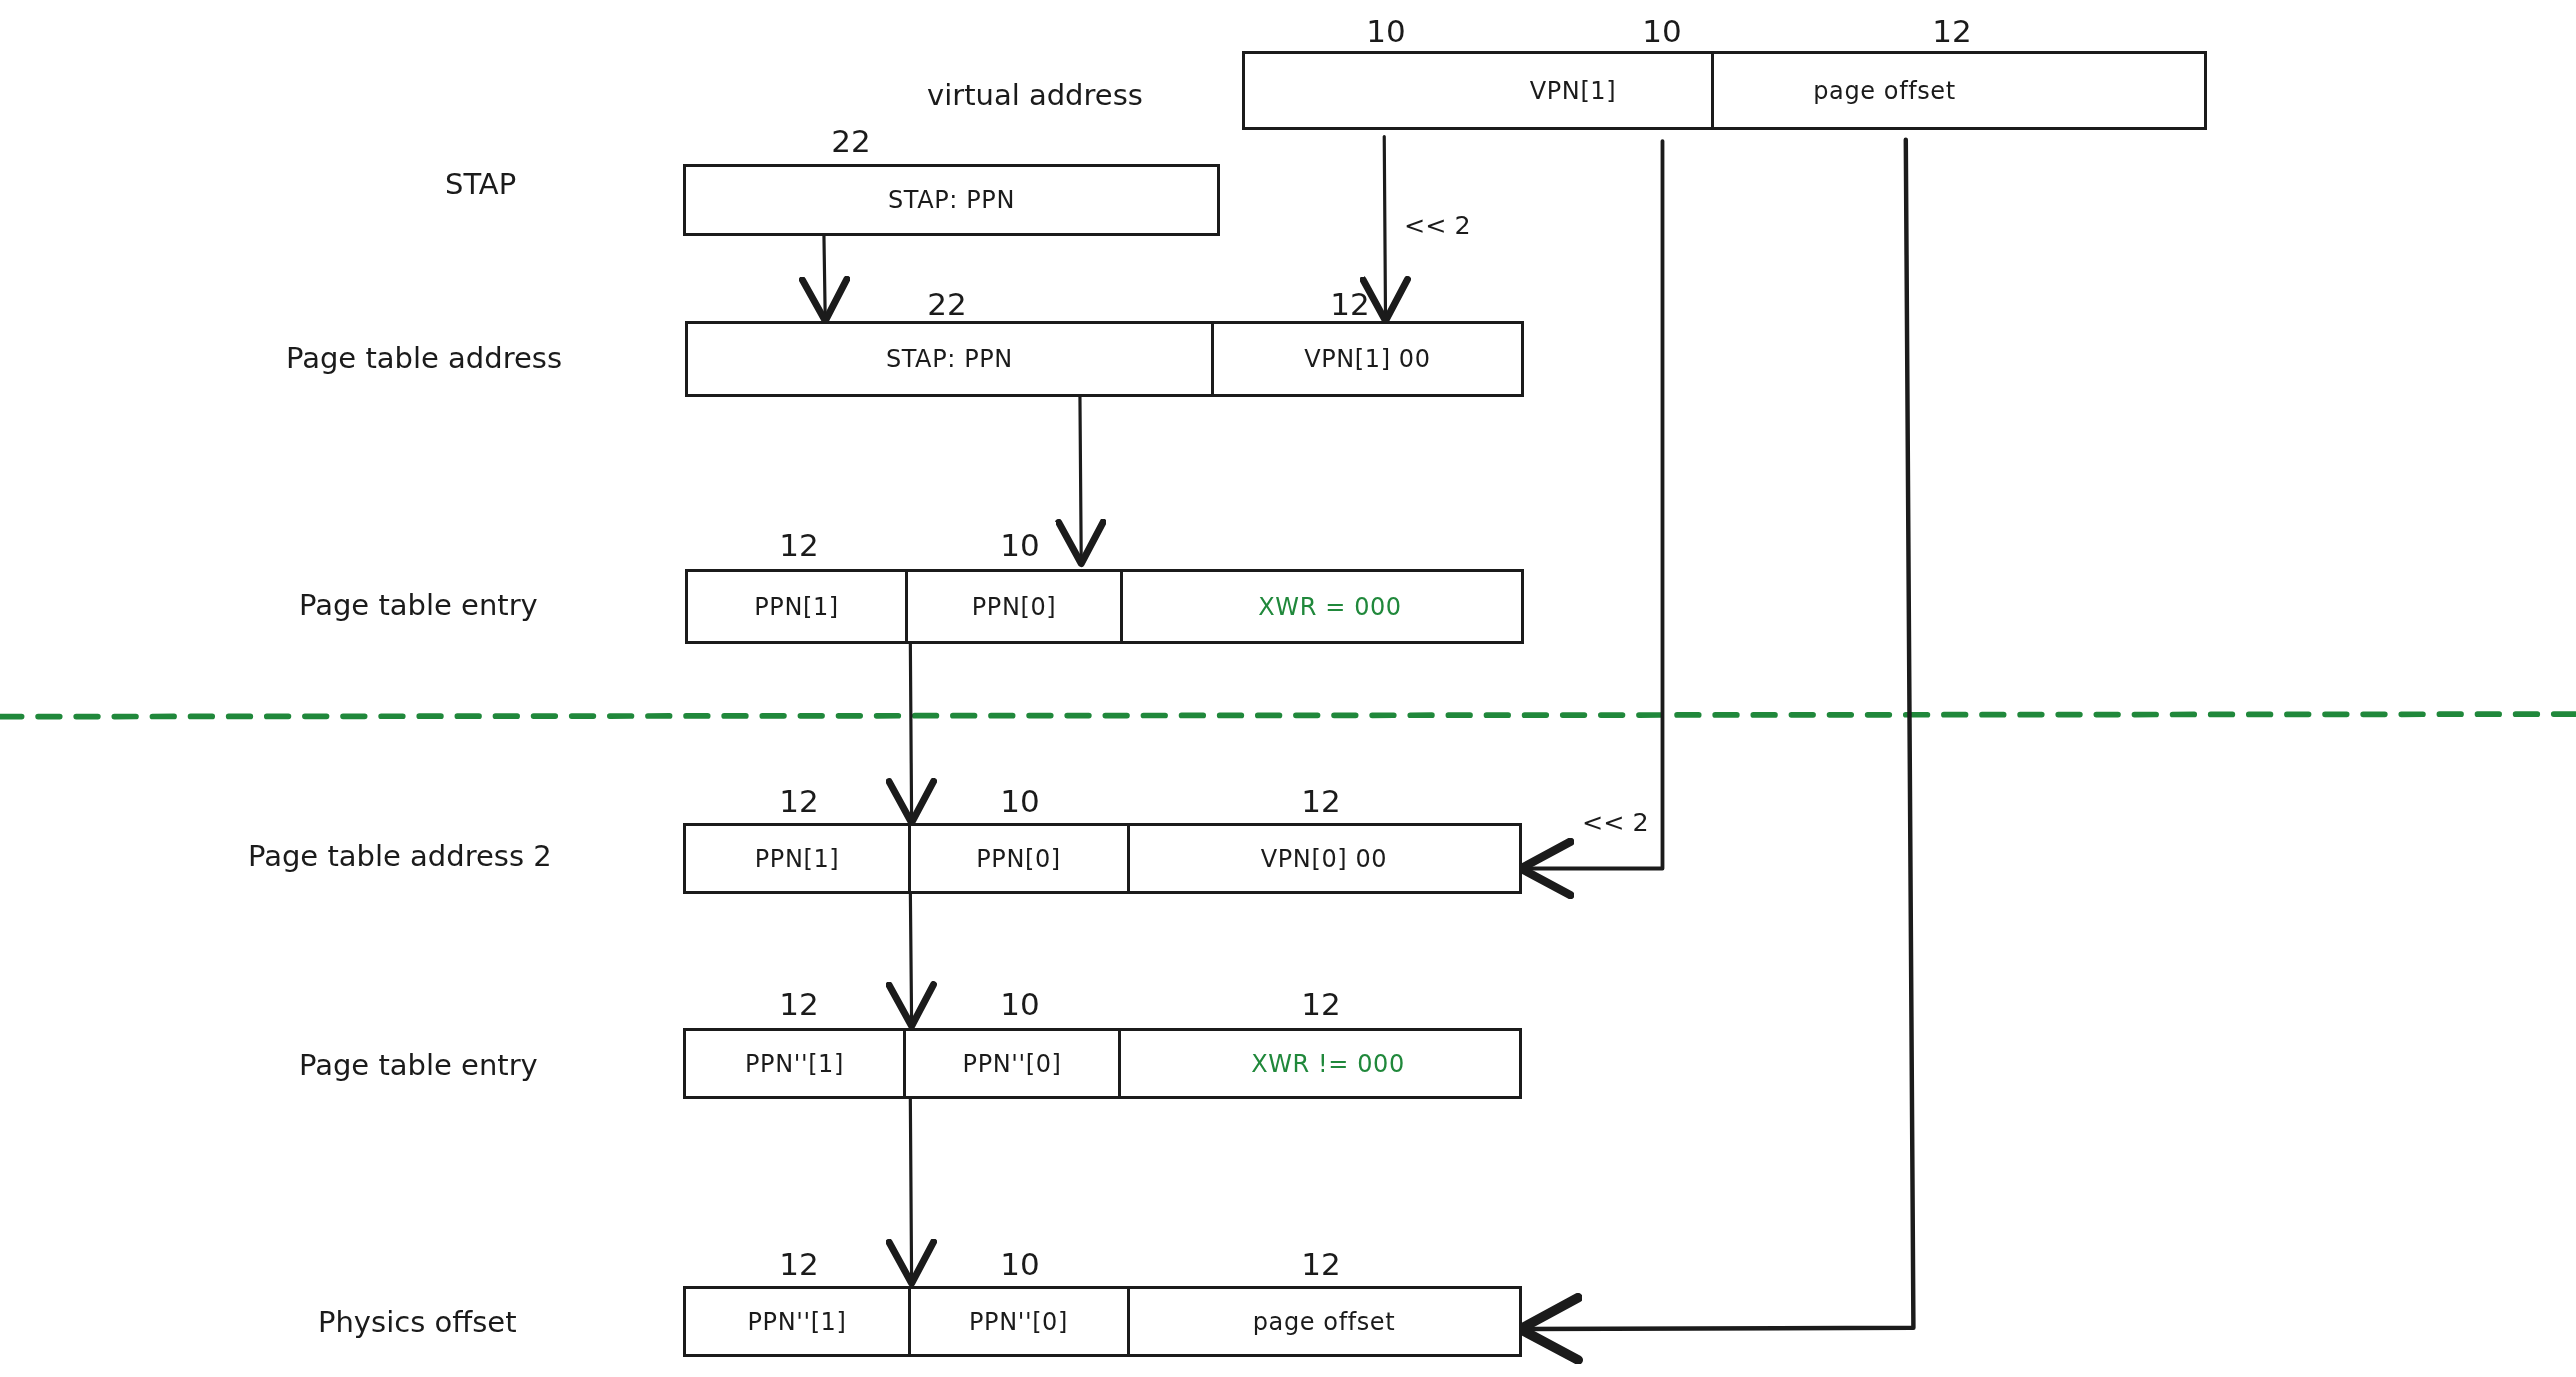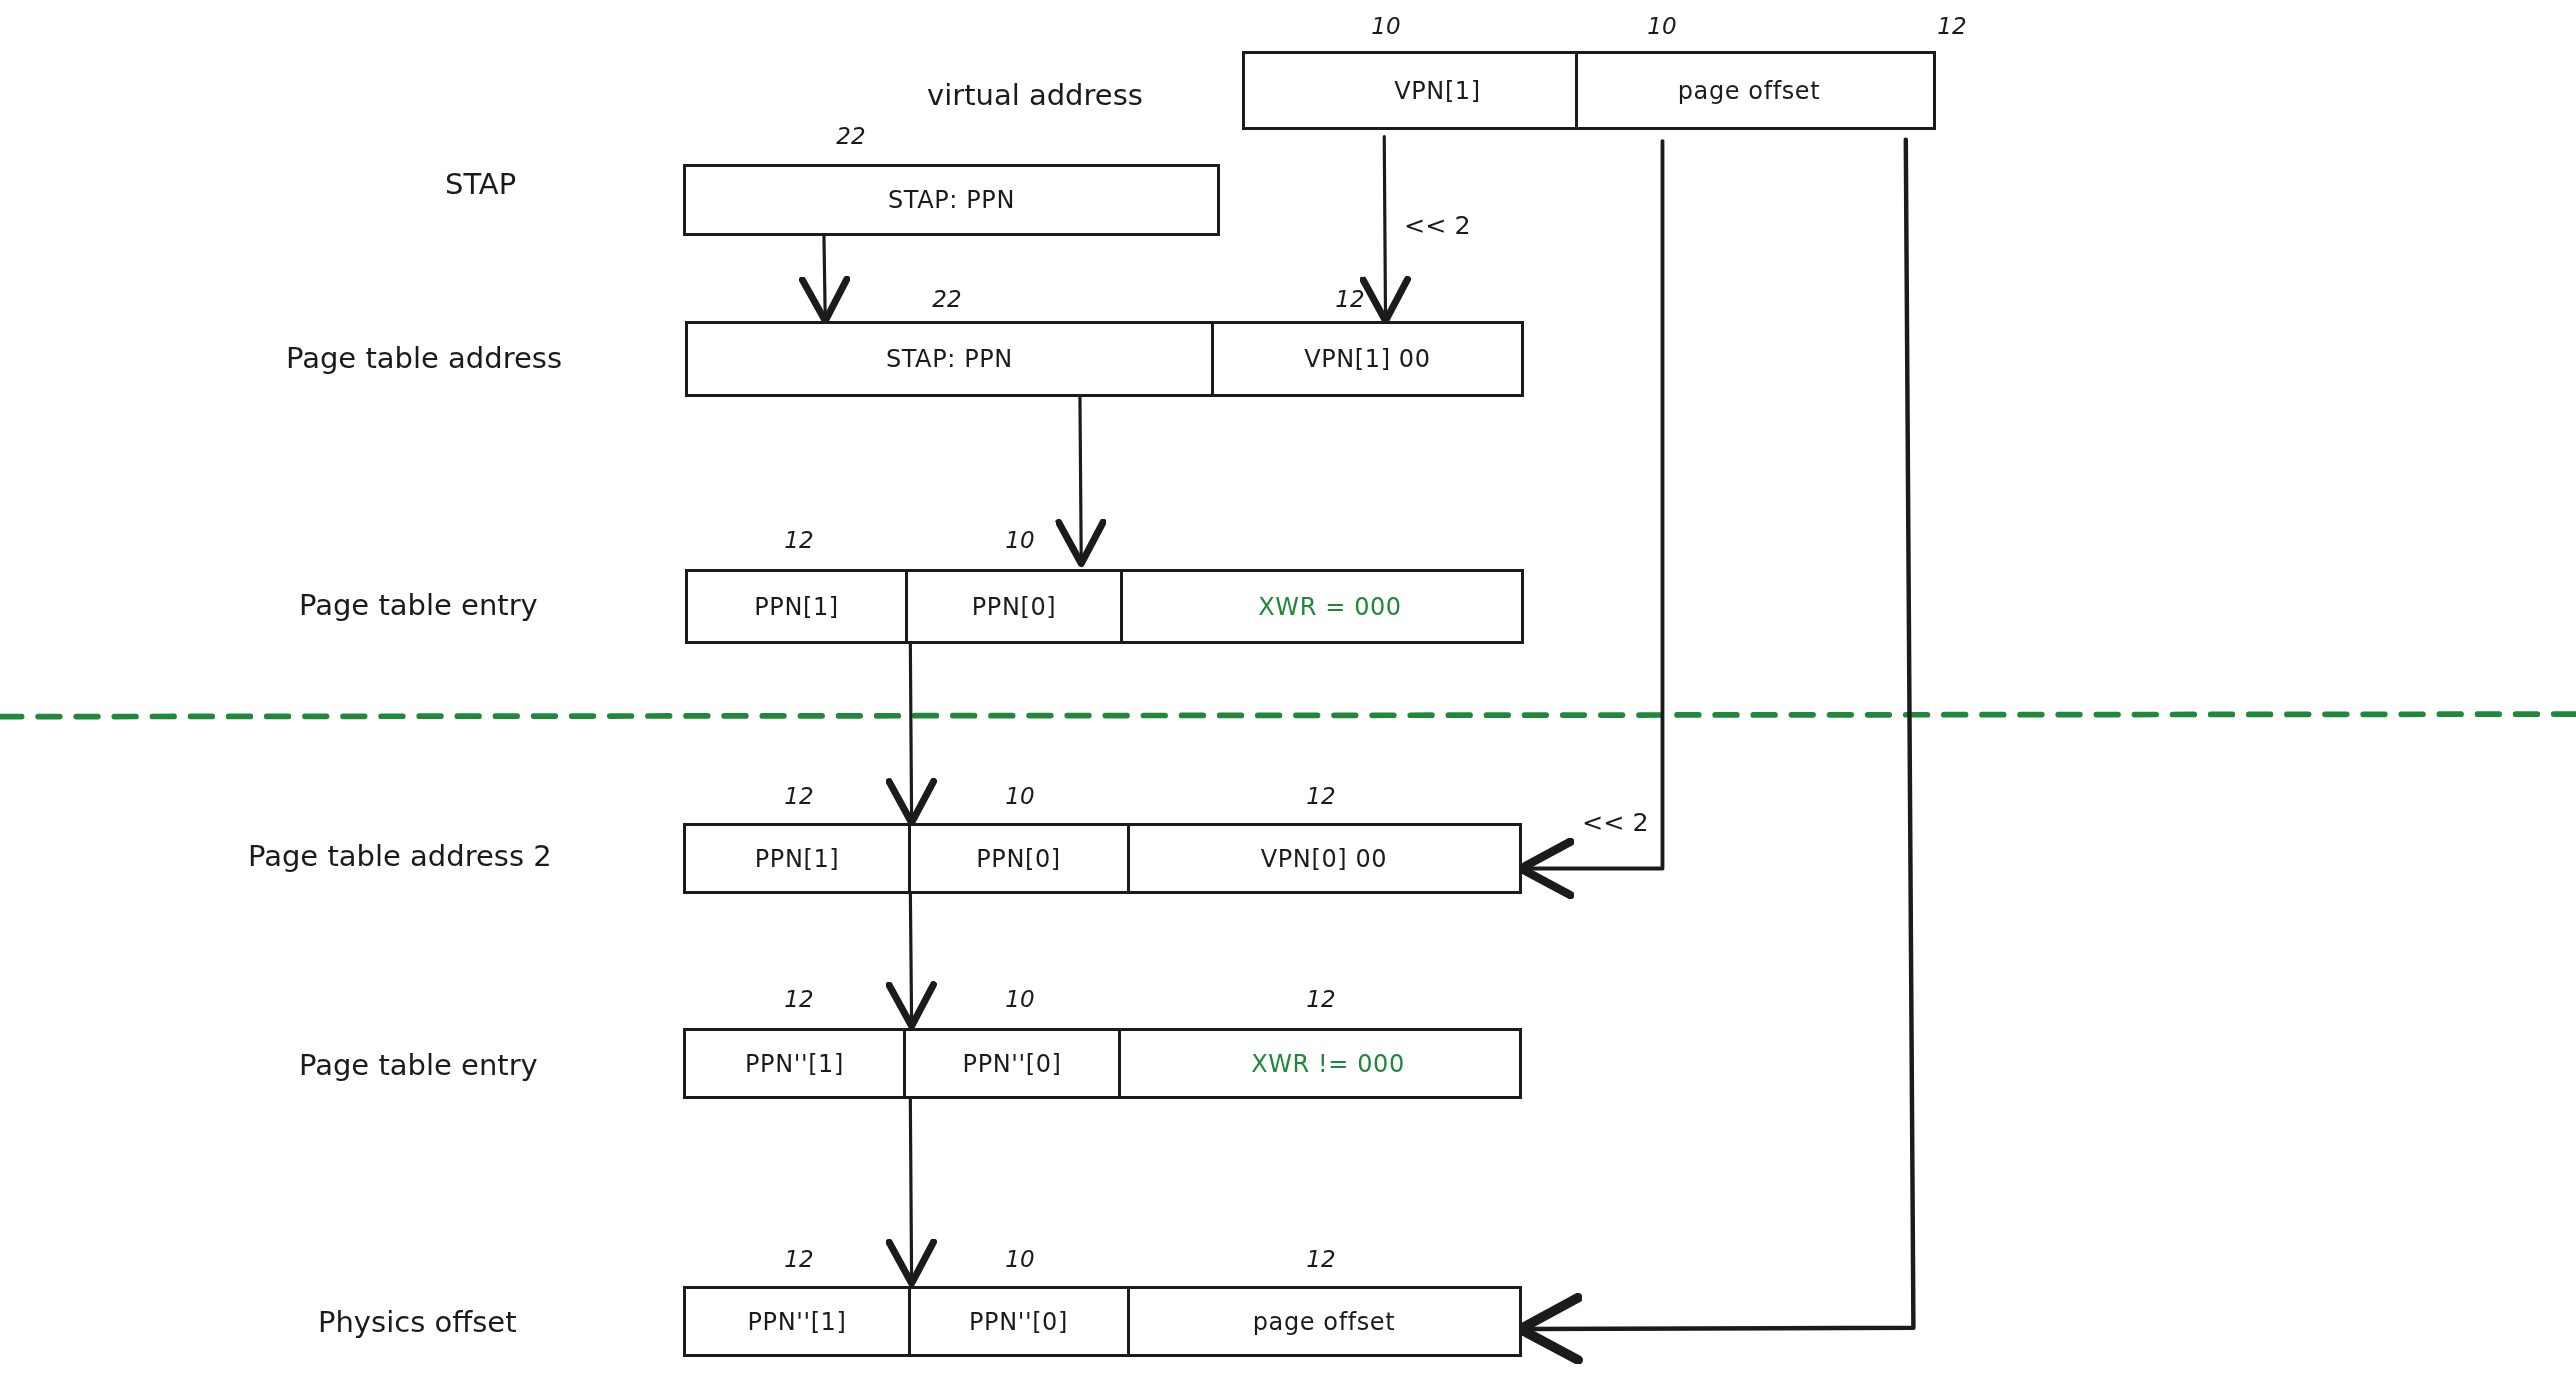--- a/index.html
+++ b/index.html
@@ -36,26 +36,25 @@
     position:absolute;
     font-size:29px;
     color:#1b1b1b;
     white-space:nowrap;
     text-align:left;
   }
 
   
   .bits{
     position:absolute;
-    font-size:23px;
+    font-size:31px;
     color:#1b1b1b;
     white-space:nowrap;
     text-align:center;
     transform:translateX(-50%);
-    font-style:italic;
   }
 
   
   .shift{
     position:absolute;
     font-size:25.4px;
     color:#1b1b1b;
     white-space:nowrap;
   }
 
@@ -91,21 +90,21 @@
 
     <path d="M3000,220 L3012,2090 L2400,2092" fill="none" stroke="#1b1b1b" stroke-width="7" stroke-linecap="round" stroke-linejoin="round" marker-end="url(#ah)"></path>
   </svg>
 
   <div class="rowlabel" style="left:927px;top:78px;width:305px;">virtual address</div>
 
   <div class="bits" style="left:1386px;top:12.7px;">10</div>
   <div class="bits" style="left:1662px;top:12.7px;">10</div>
   <div class="bits" style="left:1952px;top:12.7px;">12</div>
 
-  <div class="bitbox" style="left:1242px;top:51px;width:694px;height:79px;gap:42px;">
+  <div class="bitbox" style="left:1242px;top:51px;width:965px;height:79px;gap:42px;">
     <div class="cell" style="width:278px;">VPN[1]</div>
     <div class="cell" style="width:258px;">page offset</div>
   </div>
 
   <div class="rowlabel" style="left:445px;top:167px;width:127px;">STAP</div>
 
   <div class="bits" style="left:851px;top:123px;">22</div>
 
   <div class="bitbox" style="left:683px;top:164px;width:537px;height:72px;">
     <div class="cell" style="width:100%;">STAP: PPN</div>

